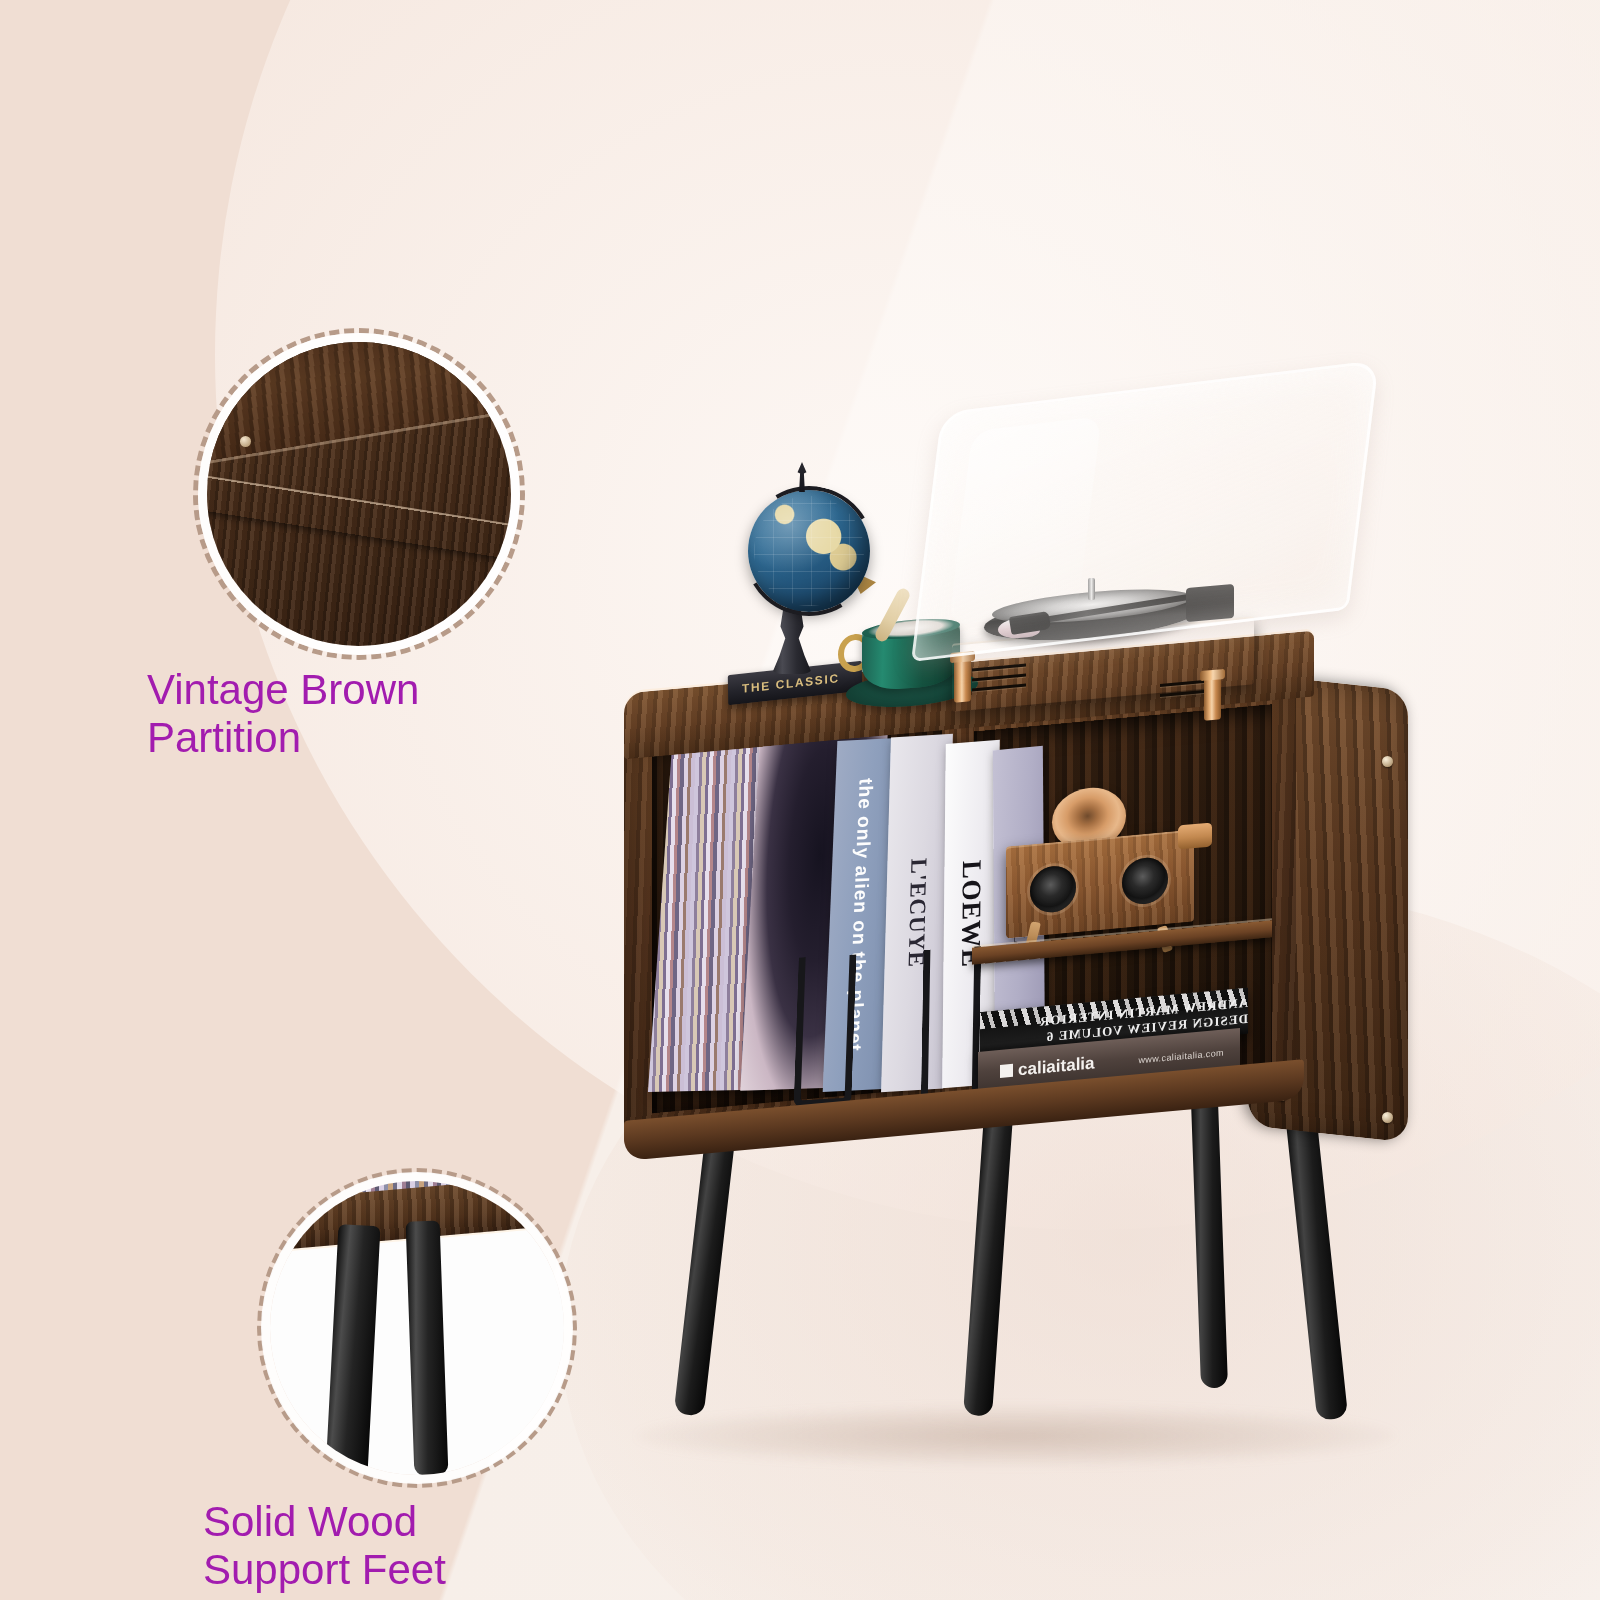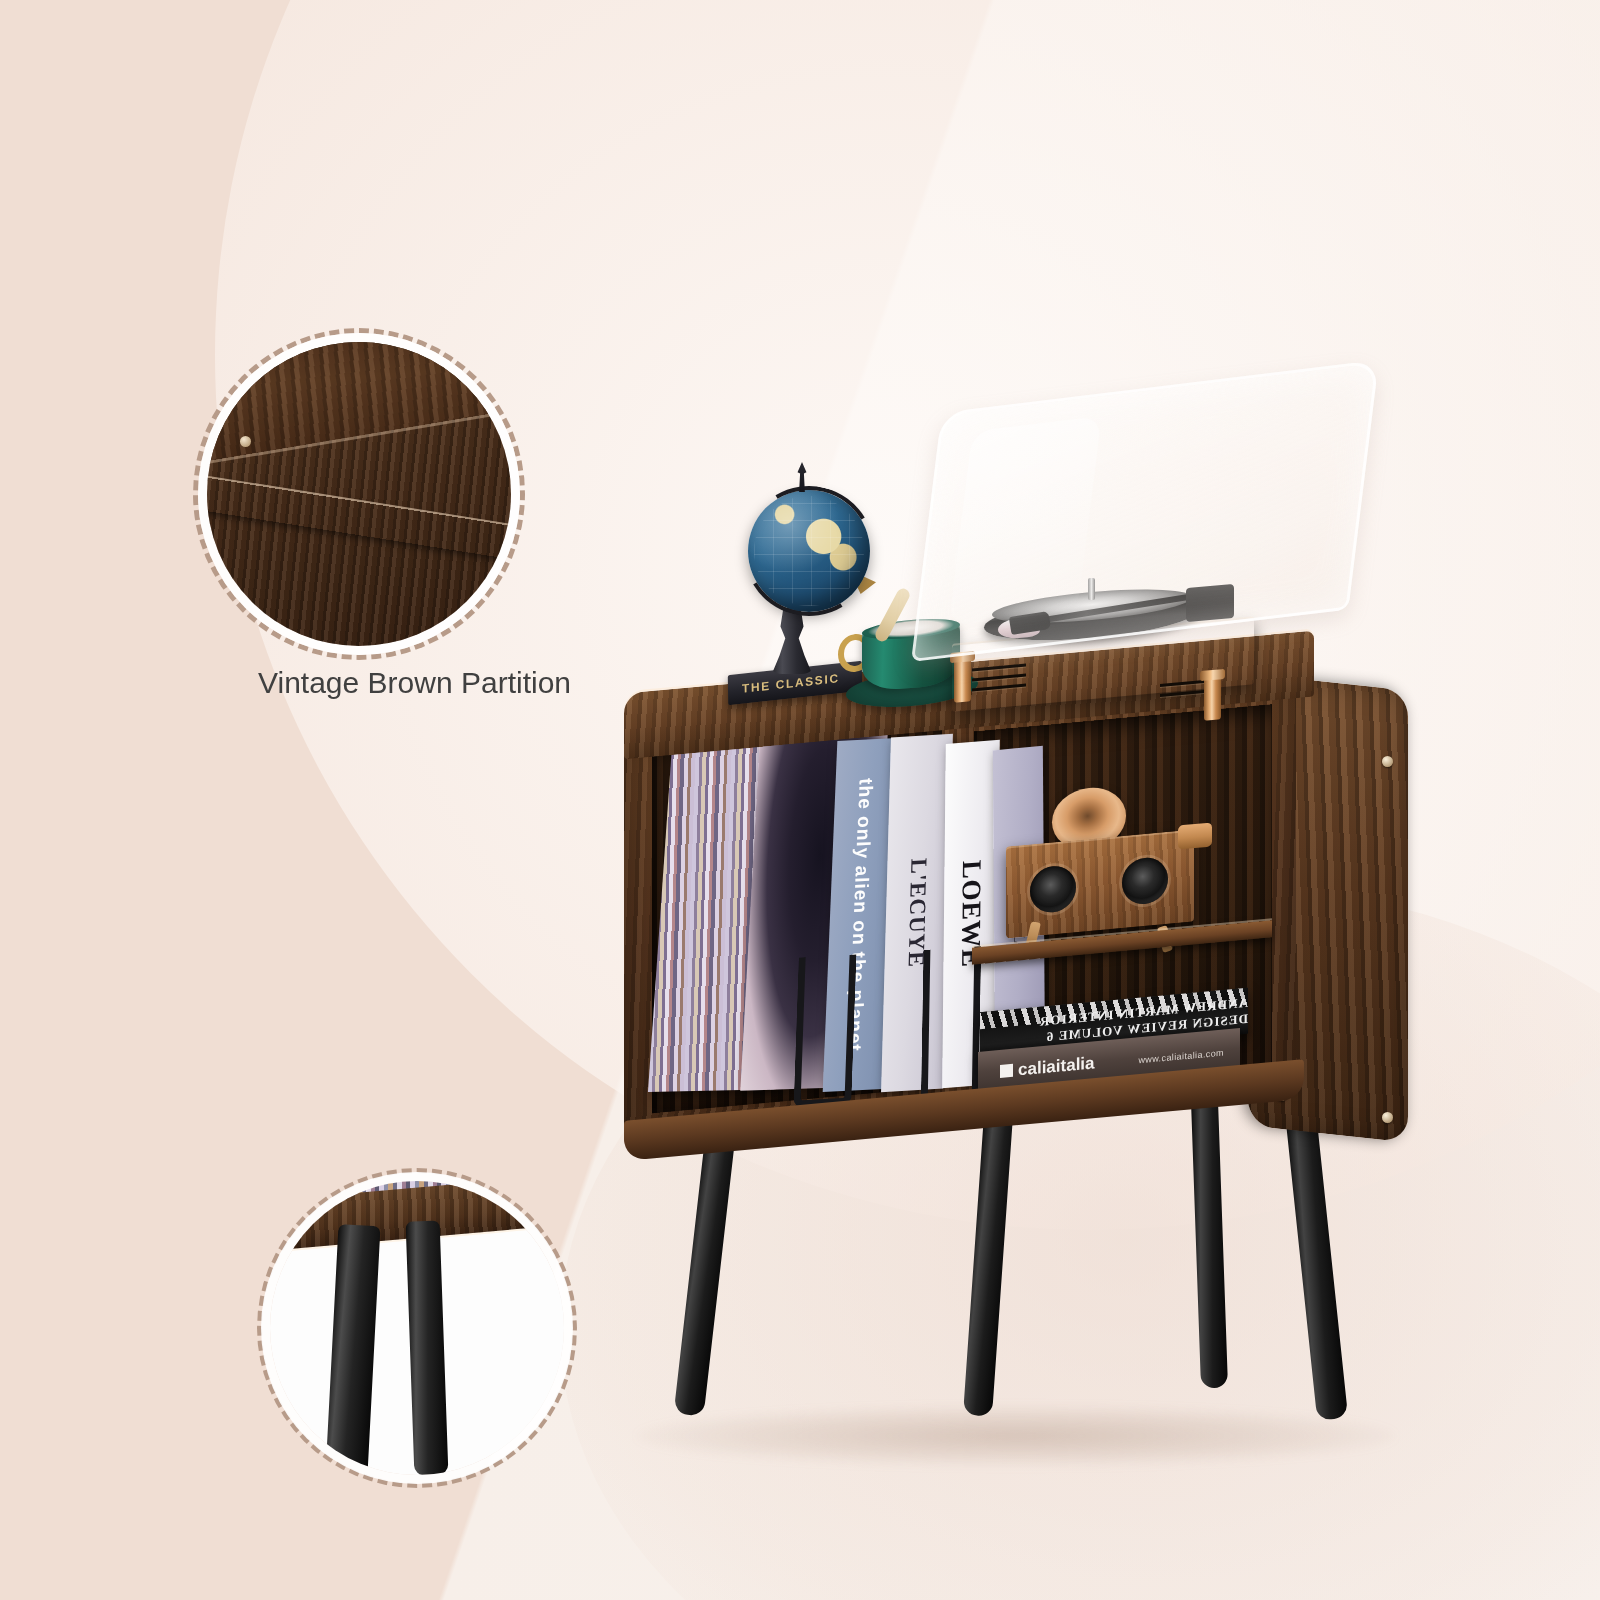--- a/index.html
+++ b/index.html
@@ -73,24 +73,24 @@
   }
   .callout .disc {
     position: absolute;
     border-radius: 50%;
     overflow: hidden;
     box-shadow: 0 0 0 9px rgba(255,255,255,.92);
   }
   .callout .cap {
     position: absolute;
     width: 100%;
-    text-align: right;
-    font-size: 30px;
+    text-align: left;
+    font-size: 42px;
     line-height: 1.14;
-    color: #404040;
+    color: #a21caf;
     white-space: pre-line;
   }
 
   
   .wood-partition { position: absolute; inset: 0;
     background:
       linear-gradient(177deg, rgba(0,0,0,.38) 0%, rgba(0,0,0,0) 22%),
       repeating-linear-gradient(96deg, rgba(0,0,0,.30) 0 3px, rgba(255,255,255,.05) 3px 7px, rgba(0,0,0,.13) 7px 12px),
       linear-gradient(170deg, #5a3a22 0%, #4a2e1a 48%, #3c2414 100%);
   }
@@ -553,20 +553,22 @@
 
   <div class="callout" style="left:257px; top:1168px; width:320px; height:420px;">
     <div class="ring" style="width:320px; height:320px;"></div>
     <div class="disc" style="left:13px; top:13px; width:294px; height:294px;">
       <div class="feet-bg"></div>
       <div class="feet-spines"></div>
       <div class="feet-top"></div>
       <div class="leg" style="left:62px; top:44px; width:42px; height:250px; transform: rotate(3deg);"></div>
       <div class="leg" style="left:140px; top:40px; width:34px; height:254px; transform: rotate(-2deg);"></div>
     </div>
+    <div class="cap" style="top:330px; left:-54px; width:428px;">Solid Wood
+Support Feet</div>
   </div>
 
   <div class="product">
 
     <div class="floor-shadow"></div>
 
     <div class="pleg" style="left:92px; top:690px; width:30px; height:326px; transform: rotate(6.5deg);"></div>
     <div class="pleg" style="left:374px; top:700px; width:29px; height:316px; transform: rotate(4deg);"></div>
     <div class="pleg" style="left:596px; top:700px; width:27px; height:288px; transform: rotate(-2deg);"></div>
     <div class="pleg" style="left:700px; top:690px; width:31px; height:330px; transform: rotate(-6deg);"></div>

